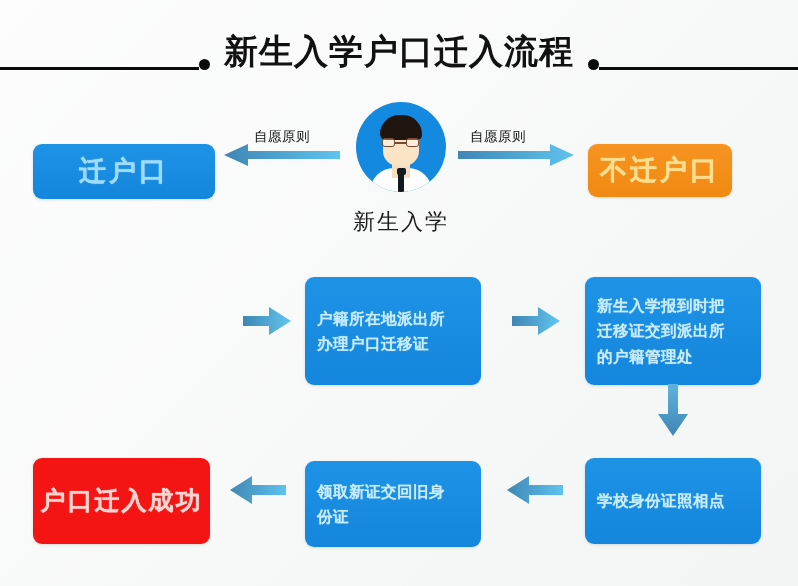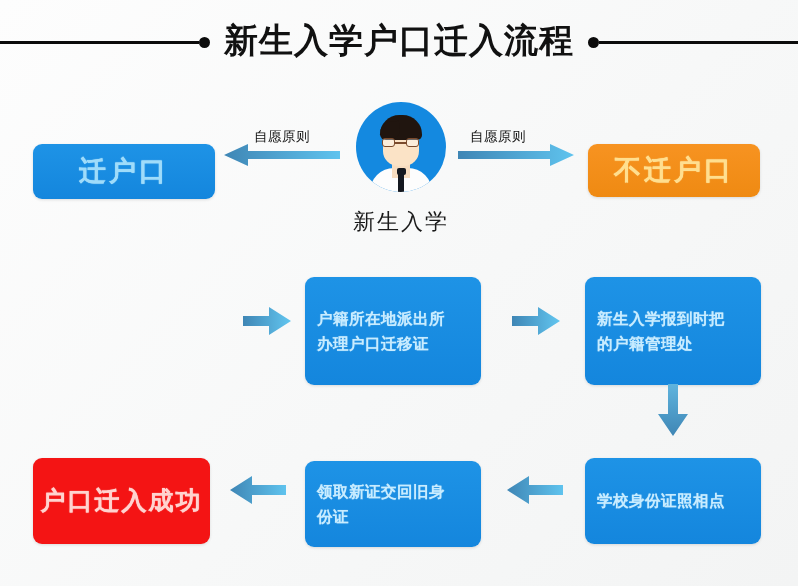--- a/index.html
+++ b/index.html
@@ -23,21 +23,21 @@
   }
 
   
   .title-bar {
     position: absolute;
     left: 0;
     top: 14px;
     width: 798px;
     height: 56px;
     display: flex;
-    align-items: center;
+    align-items: flex-end;
   }
   .title-rule {
     flex: 1 1 auto;
     height: 3px;
     background: #0b0b0b;
   }
   .title-dot {
     width: 11px;
     height: 11px;
     border-radius: 50%;
@@ -275,21 +275,21 @@
     <div class="title-text">新生入学户口迁入流程</div>
     <div class="title-dot"></div>
     <div class="title-rule"></div>
   </div>
 
   <div class="box box-blue" style="left:33px; top:133px; width:182px; height:55px;">
     <div class="pill-label blue-pill">迁户口</div>
   </div>
 
 
-  <div class="box box-orange" style="left:588px; top:133px; width:172px; height:53px;">
+  <div class="box box-orange" style="left:588px; top:133px; width:144px; height:53px;">
     <div class="pill-label orange-pill">不迁户口</div>
   </div>
 
   <div class="avatar-wrap">
     <div class="avatar-circle">
       <div class="av-shirt"></div>
       <div class="av-neck"></div>
       <div class="av-face"></div>
       <div class="av-hair"></div>
       <div class="av-hair-sweep"></div>
@@ -328,20 +328,21 @@
   <div class="box box-blue" style="left:305px; top:266px; width:176px; height:108px;">
     <div class="step-text">
       <div>户籍所在地派出所</div>
       <div>办理户口迁移证</div>
     </div>
   </div>
 
   <div class="box box-blue" style="left:585px; top:266px; width:176px; height:108px;">
     <div class="step-text">
       <div>新生入学报到时把</div>
+      <div>迁移证交到派出所</div>
       <div>的户籍管理处</div>
     </div>
   </div>
 
   <div class="box box-blue" style="left:585px; top:447px; width:176px; height:86px;">
     <div class="step-text">
       <div>学校身份证照相点</div>
     </div>
   </div>
 

